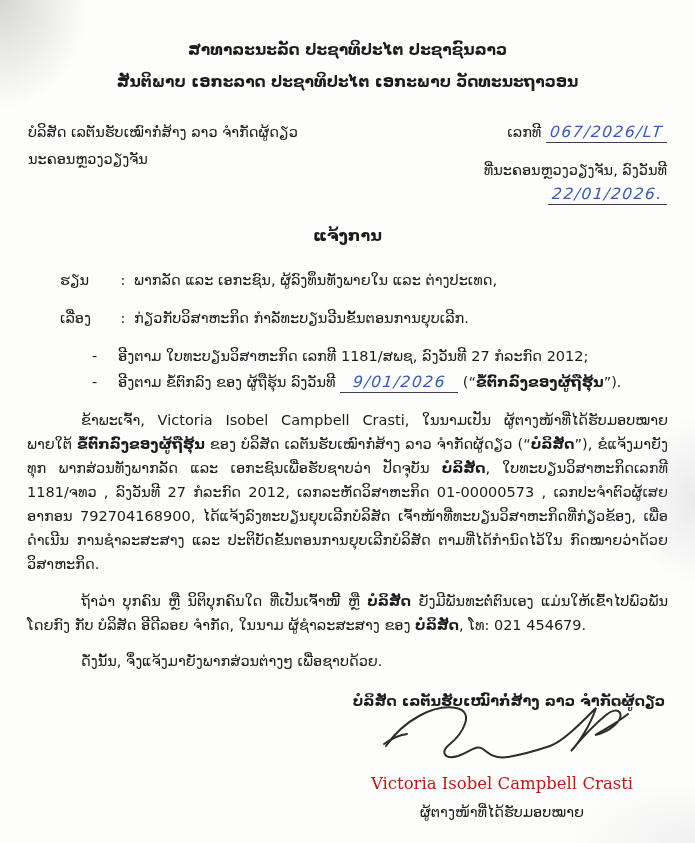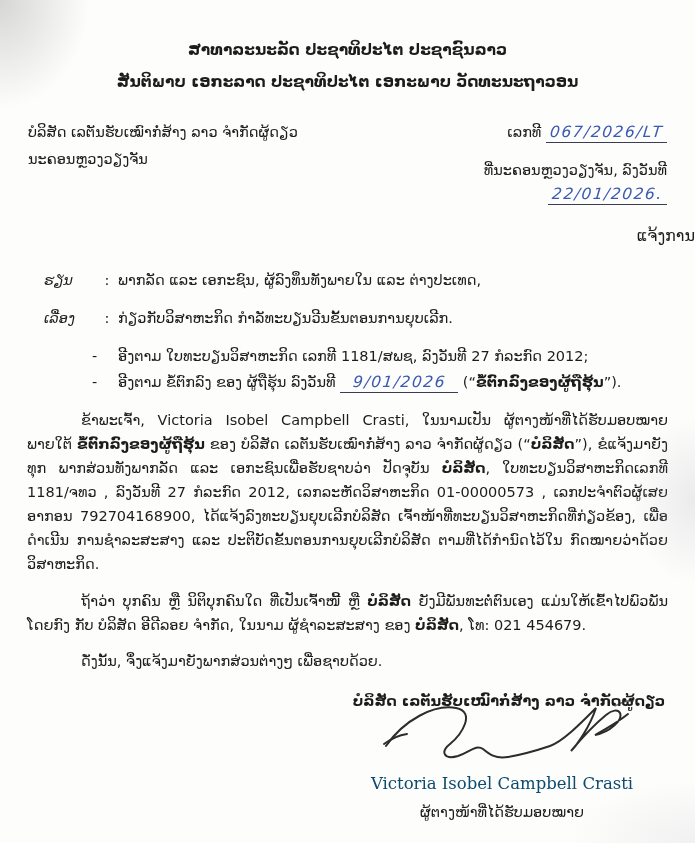--- a/index.html
+++ b/index.html
@@ -44,27 +44,27 @@
   }
   .fill-line {
     border-bottom: 1.4px solid #3c3c55;
     display: inline-block;
     min-width: 95px;
     text-align: center;
     padding: 0 4px;
     line-height: 1.15;
   }
 
-  .doc-title { text-align: right; font-weight: 400; font-size: 16px; margin-top: 16px; }
+  .doc-title { text-align: center; font-weight: 700; font-size: 16px; margin-top: 16px; }
 
   .addr-line { white-space: nowrap; }
 
   .meta-rows { margin: 20px 28px 0 28px; }
   .meta-row { display: flex; margin-top: 14px; }
-  .meta-label { width: 52px; margin-left: 16px; font-style: italic; }
+  .meta-label { width: 52px; margin-left: 32px; }
   .meta-colon { width: 22px; text-align: center; }
   .meta-text { flex: 1; }
 
   .refs { margin: 14px 28px 0 28px; }
   .ref-item { display: flex; margin-top: 2px; }
   .ref-dash { width: 26px; margin-left: 64px; }
   .ref-text { flex: 1; }
   .bold { font-weight: 700; }
 
   .body-paragraph {
@@ -81,21 +81,21 @@
     font-size: 14.5px;
   }
   .signature-block {
     position: absolute;
     right: 28px;
     top: 688px;
     width: 330px;
     text-align: center;
   }
   .signature-svg { display: block; margin: 0 auto; }
-  .signer-name { font-family: "DejaVu Serif", serif; font-size: 16.5px; color: #0c4a6e; margin-top: 2px; }
+  .signer-name { font-family: "DejaVu Serif", serif; font-size: 16.5px; color: #b91c1c; margin-top: 2px; }
   .signer-title { font-size: 14.5px; margin-top: 4px; }
 </style>
 </head>
 <body>
 
 <div class="page">
 
   <div class="scan-blotch blotch-tl"></div>
   <div class="scan-blotch blotch-r"></div>
   <div class="scan-blotch blotch-br"></div>

